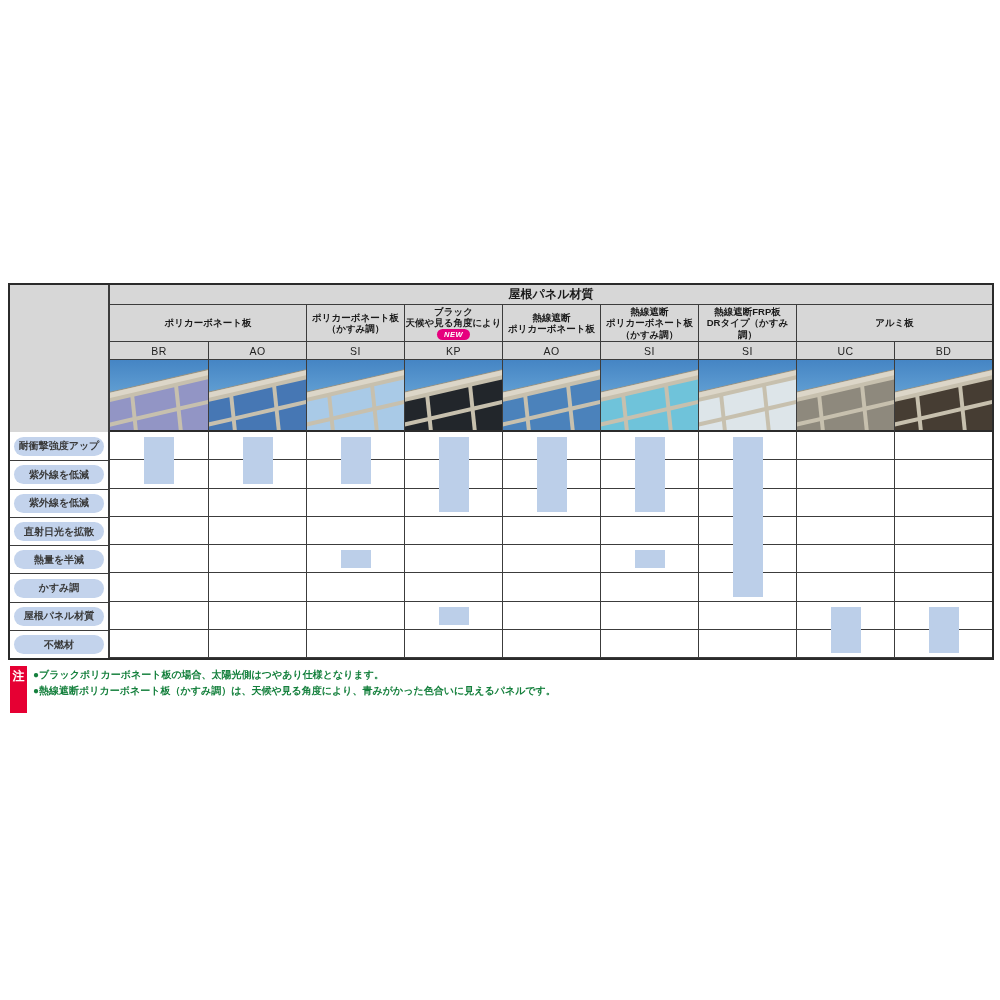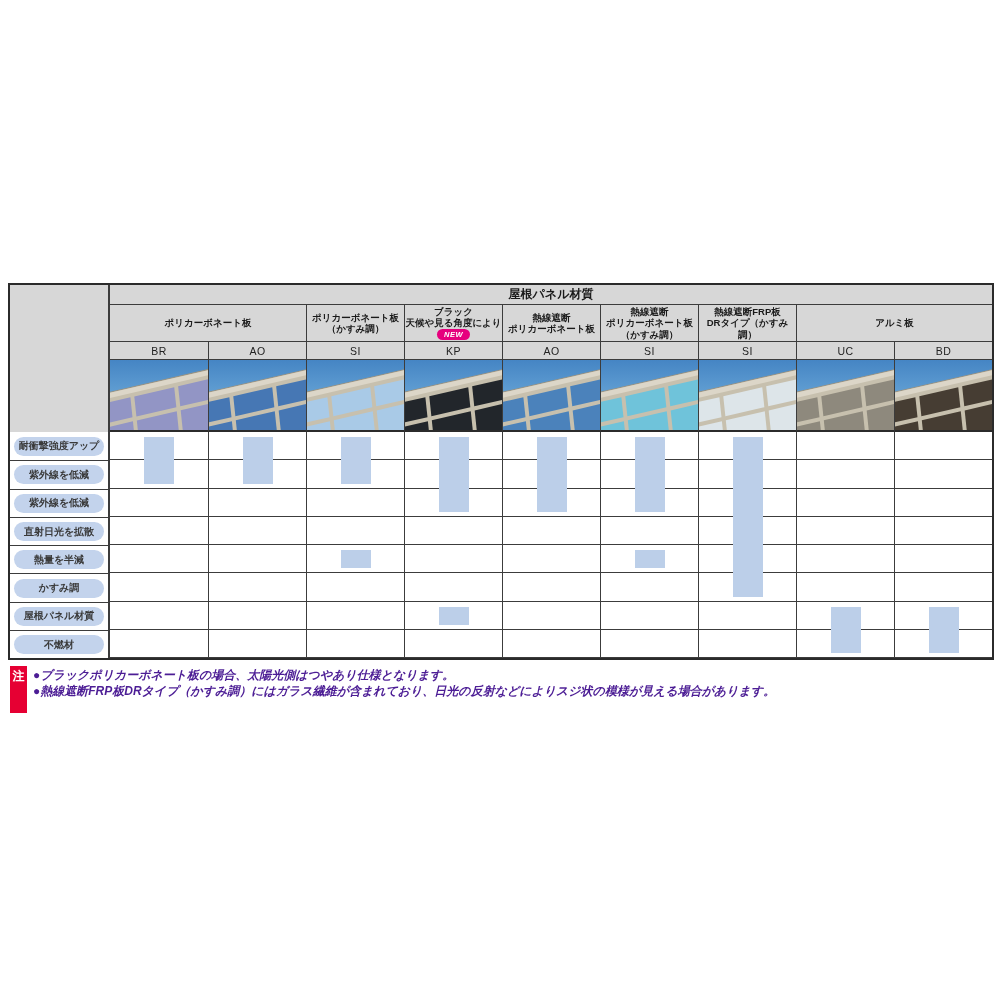--- a/index.html
+++ b/index.html
@@ -88,21 +88,21 @@
   }
 
   
   .notes { position:absolute; left:10px; top:666px; display:flex; }
   .note-badge {
     width:17px; height:47px; background:#e60033; color:#fff;
     font-size:12px; font-weight:bold; text-align:center; padding-top:2px;
     flex:0 0 auto;
   }
   .note-lines { margin-left:6px; padding-top:1px; }
-  .note-line { font-size:12px; font-weight:600; color:#4c1d95; line-height:16px; white-space:nowrap;font-style:italic; }
+  .note-line { font-size:10px; font-weight:600; color:#15803d; line-height:16px; white-space:nowrap; }
 </style>
 </head>
 <body>
 
 <div class="page">
 
   <div class="roof-table">
 
     <div class="cell hdr corner"></div>
     <div class="cell hdr title-band">屋根パネル材質</div>
@@ -276,17 +276,17 @@
       </div>
     <div class="cell mcol" style="grid-column:10">
         <div class="bar" style="top: 174.8px; height: 46.6px; background: rgb(188, 207, 233);"></div>
       </div>
   </div>
 
   <div class="notes">
     <div class="note-badge">注</div>
     <div class="note-lines">
       <div class="note-line">●ブラックポリカーボネート板の場合、太陽光側はつやあり仕様となります。</div>
-      <div class="note-line">●熱線遮断FRP板DRタイプ（かすみ調）にはガラス繊維が含まれており、日光の反射などによりスジ状の模様が見える場合があります。</div>
+      <div class="note-line">●熱線遮断ポリカーボネート板（かすみ調）は、天候や見る角度により、青みがかった色合いに見えるパネルです。</div>
     </div>
   </div>
 
 </div>
 
 </body></html>

